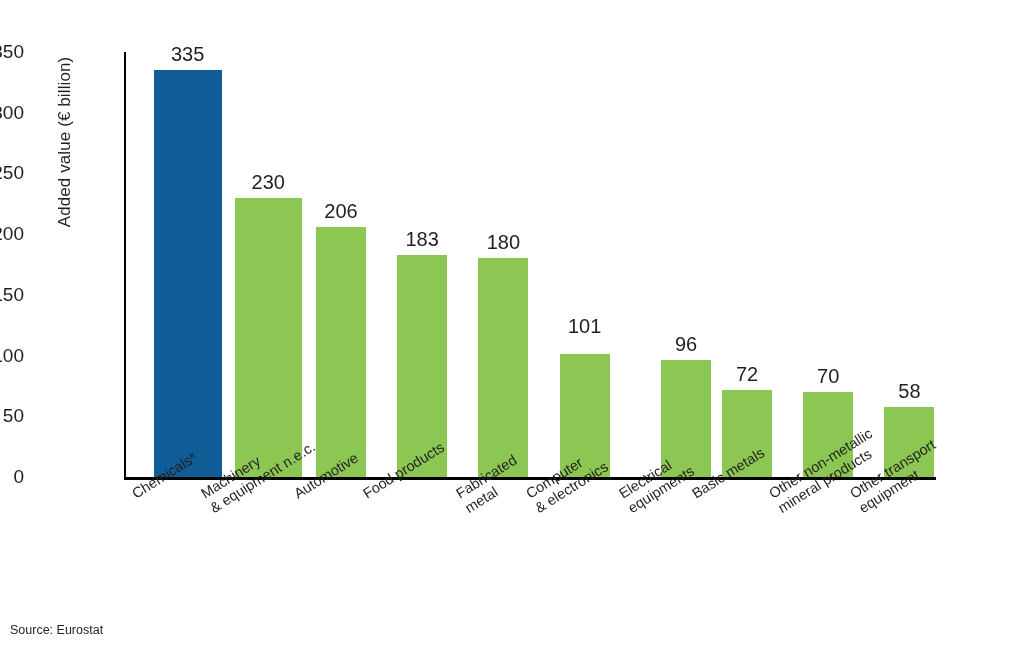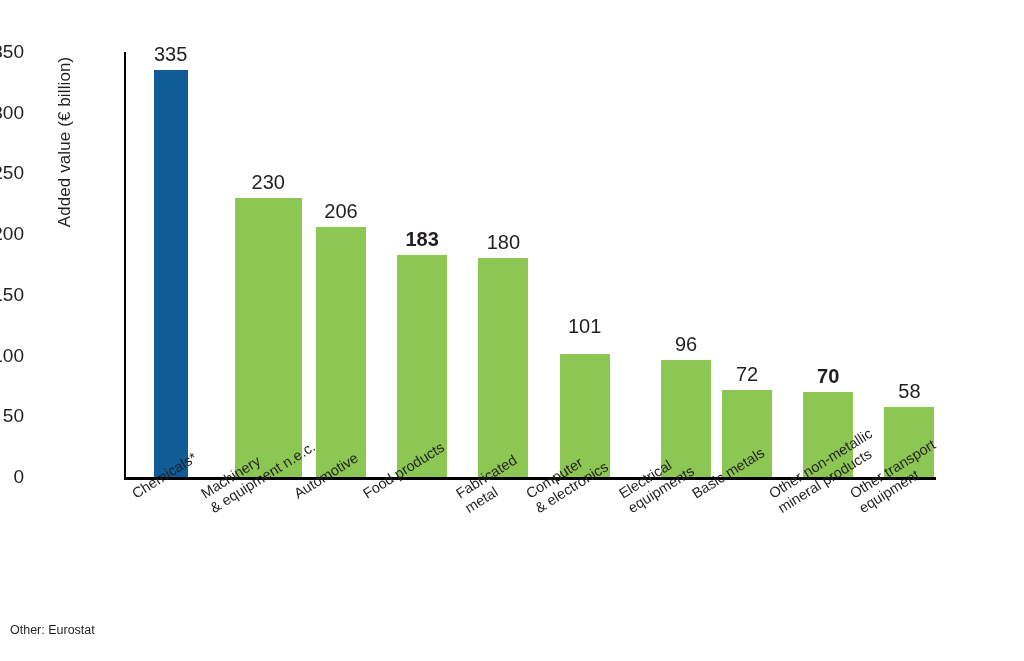--- a/index.html
+++ b/index.html
@@ -133,33 +133,33 @@
         <div class="ytick" style="top: 425px;">0</div>
         <div class="ytick" style="top: 364.286px;">50</div>
         <div class="ytick" style="top: 303.571px;">100</div>
         <div class="ytick" style="top: 242.857px;">150</div>
         <div class="ytick" style="top: 182.143px;">200</div>
         <div class="ytick" style="top: 121.429px;">250</div>
         <div class="ytick" style="top: 60.7143px;">300</div>
         <div class="ytick" style="top: 0px;">350</div>
       </div>
     <div id="bars">
-        <div class="bar-slot" style="left: 29.6px; width: 34px;">
+        <div class="bar-slot" style="left: 29.6px; width: 68px;">
           <div class="bar" title="Chemicals*: 335" style="height: 406.786px; background: rgb(15, 92, 150);"></div>
           <div class="bar-value" style="bottom: 412.786px;">335</div>
         </div>
         <div class="bar-slot" style="left: 110.8px; width: 67px;">
           <div class="bar" title="Machinery &amp; equipment n.e.c.: 230" style="height: 279.286px; background: rgb(140, 198, 83);"></div>
           <div class="bar-value" style="bottom: 285.286px;">230</div>
         </div>
         <div class="bar-slot" style="left: 192px; width: 50px;">
           <div class="bar" title="Automotive: 206" style="height: 250.143px; background: rgb(140, 198, 83);"></div>
           <div class="bar-value" style="bottom: 256.143px;">206</div>
         </div>
-        <div class="bar-slot" style="left: 273.2px; width: 50px; font-weight: bold;">
+        <div class="bar-slot" style="left: 273.2px; width: 50px;">
           <div class="bar" title="Food products: 183" style="height: 222.214px; background: rgb(140, 198, 83);"></div>
           <div class="bar-value" style="bottom: 228.214px;">183</div>
         </div>
         <div class="bar-slot" style="left: 354.4px; width: 50px;">
           <div class="bar" title="Fabricated metal: 180" style="height: 218.571px; background: rgb(140, 198, 83);"></div>
           <div class="bar-value" style="bottom: 224.571px;">180</div>
         </div>
         <div class="bar-slot" style="left: 435.6px; width: 50px;">
           <div class="bar" title="Computer &amp; electronics: 101" style="height: 122.643px; background: rgb(140, 198, 83);"></div>
           <div class="bar-value" style="bottom: 141px;">101</div>
@@ -167,21 +167,21 @@
         <div class="bar-slot" style="left: 537px; width: 50px;">
           <div class="bar" title="Electrical equipments: 96" style="height: 116.571px; background: rgb(140, 198, 83);"></div>
           <div class="bar-value" style="bottom: 122.571px;">96</div>
         </div>
         <div class="bar-slot" style="left: 598px; width: 50px;">
           <div class="bar" title="Basic metals: 72" style="height: 87.4286px; background: rgb(140, 198, 83);"></div>
           <div class="bar-value" style="bottom: 93.4286px; margin-top: 34px;">72</div>
         </div>
         <div class="bar-slot" style="left: 679.2px; width: 50px;">
           <div class="bar" title="Other non-metallic mineral products: 70" style="height: 85px; background: rgb(140, 198, 83);"></div>
-          <div class="bar-value" style="bottom: 91px; font-weight: bold;">70</div>
+          <div class="bar-value" style="bottom: 91px;">70</div>
         </div>
         <div class="bar-slot" style="left: 760.4px; width: 50px;">
           <div class="bar" title="Other transport equipment: 58" style="height: 70.4286px; background: rgb(140, 198, 83);"></div>
           <div class="bar-value" style="bottom: 76.4286px;">58</div>
         </div>
       </div>
   </div>
 
   <div id="catlabels">
       <div class="cat-label" style="left: 128.6px;"><span>Chemicals*</span></div>
@@ -190,16 +190,16 @@
       <div class="cat-label" style="left: 360.2px;"><span>Food products</span></div>
       <div class="cat-label" style="left: 453.4px;"><span>Fabricated</span><span class="l2">metal</span></div>
       <div class="cat-label" style="left: 522.6px;"><span>Computer</span><span class="l2">&amp; electronics</span></div>
       <div class="cat-label" style="left: 615.8px;"><span>Electrical</span><span class="l2">equipments</span></div>
       <div class="cat-label" style="left: 689px;"><span>Basic metals</span></div>
       <div class="cat-label" style="left: 766.2px;"><span>Other non-metallic</span><span class="l2">mineral products</span></div>
       <div class="cat-label" style="left: 847.4px;"><span>Other transport</span><span class="l2">equipment</span></div>
     </div>
 
   <div class="footnotes">
-    <div>Other: Eurostat</div>
+    <div>Source: Eurostat</div>
   </div>
 
 </div>
 
 </body></html>

